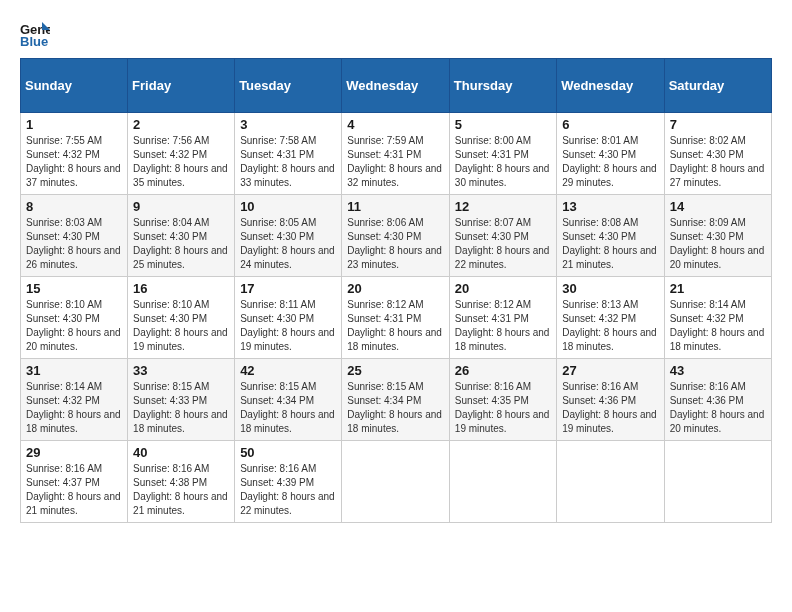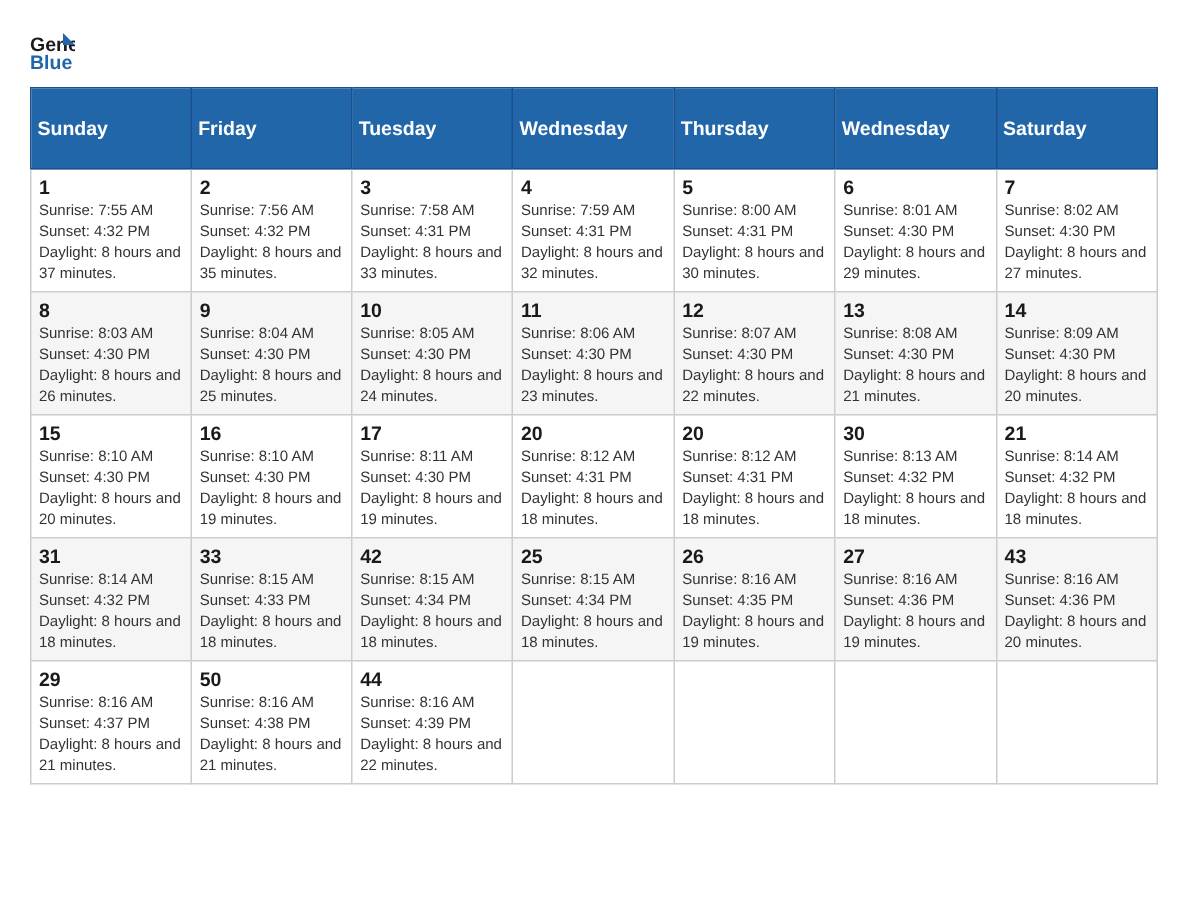--- a/index.html
+++ b/index.html
@@ -145,21 +145,21 @@
         <td><span class="day-num">31</span><span class="cell-text">Sunrise: 8:14 AM<br>Sunset: 4:32 PM<br>Daylight: 8 hours and 18 minutes.</span></td>
         <td><span class="day-num">33</span><span class="cell-text">Sunrise: 8:15 AM<br>Sunset: 4:33 PM<br>Daylight: 8 hours and 18 minutes.</span></td>
         <td><span class="day-num">42</span><span class="cell-text">Sunrise: 8:15 AM<br>Sunset: 4:34 PM<br>Daylight: 8 hours and 18 minutes.</span></td>
         <td><span class="day-num">25</span><span class="cell-text">Sunrise: 8:15 AM<br>Sunset: 4:34 PM<br>Daylight: 8 hours and 18 minutes.</span></td>
         <td><span class="day-num">26</span><span class="cell-text">Sunrise: 8:16 AM<br>Sunset: 4:35 PM<br>Daylight: 8 hours and 19 minutes.</span></td>
         <td><span class="day-num">27</span><span class="cell-text">Sunrise: 8:16 AM<br>Sunset: 4:36 PM<br>Daylight: 8 hours and 19 minutes.</span></td>
         <td><span class="day-num">43</span><span class="cell-text">Sunrise: 8:16 AM<br>Sunset: 4:36 PM<br>Daylight: 8 hours and 20 minutes.</span></td>
       </tr>
       <tr>
         <td><span class="day-num">29</span><span class="cell-text">Sunrise: 8:16 AM<br>Sunset: 4:37 PM<br>Daylight: 8 hours and 21 minutes.</span></td>
-        <td><span class="day-num">50</span><span class="cell-text">Sunrise: 8:16 AM<br>Sunset: 4:38 PM<br>Daylight: 8 hours and 21 minutes.</span></td>
-        <td><span class="day-num">44</span><span class="cell-text">Sunrise: 8:16 AM<br>Sunset: 4:39 PM<br>Daylight: 8 hours and 22 minutes.</span></td>
+        <td><span class="day-num">40</span><span class="cell-text">Sunrise: 8:16 AM<br>Sunset: 4:38 PM<br>Daylight: 8 hours and 21 minutes.</span></td>
+        <td><span class="day-num">50</span><span class="cell-text">Sunrise: 8:16 AM<br>Sunset: 4:39 PM<br>Daylight: 8 hours and 22 minutes.</span></td>
         <td class="empty-cell"></td>
         <td class="empty-cell"></td>
         <td class="empty-cell"></td>
         <td class="empty-cell"></td>
       </tr>
     </tbody>
 </table>
 
 </body></html>

